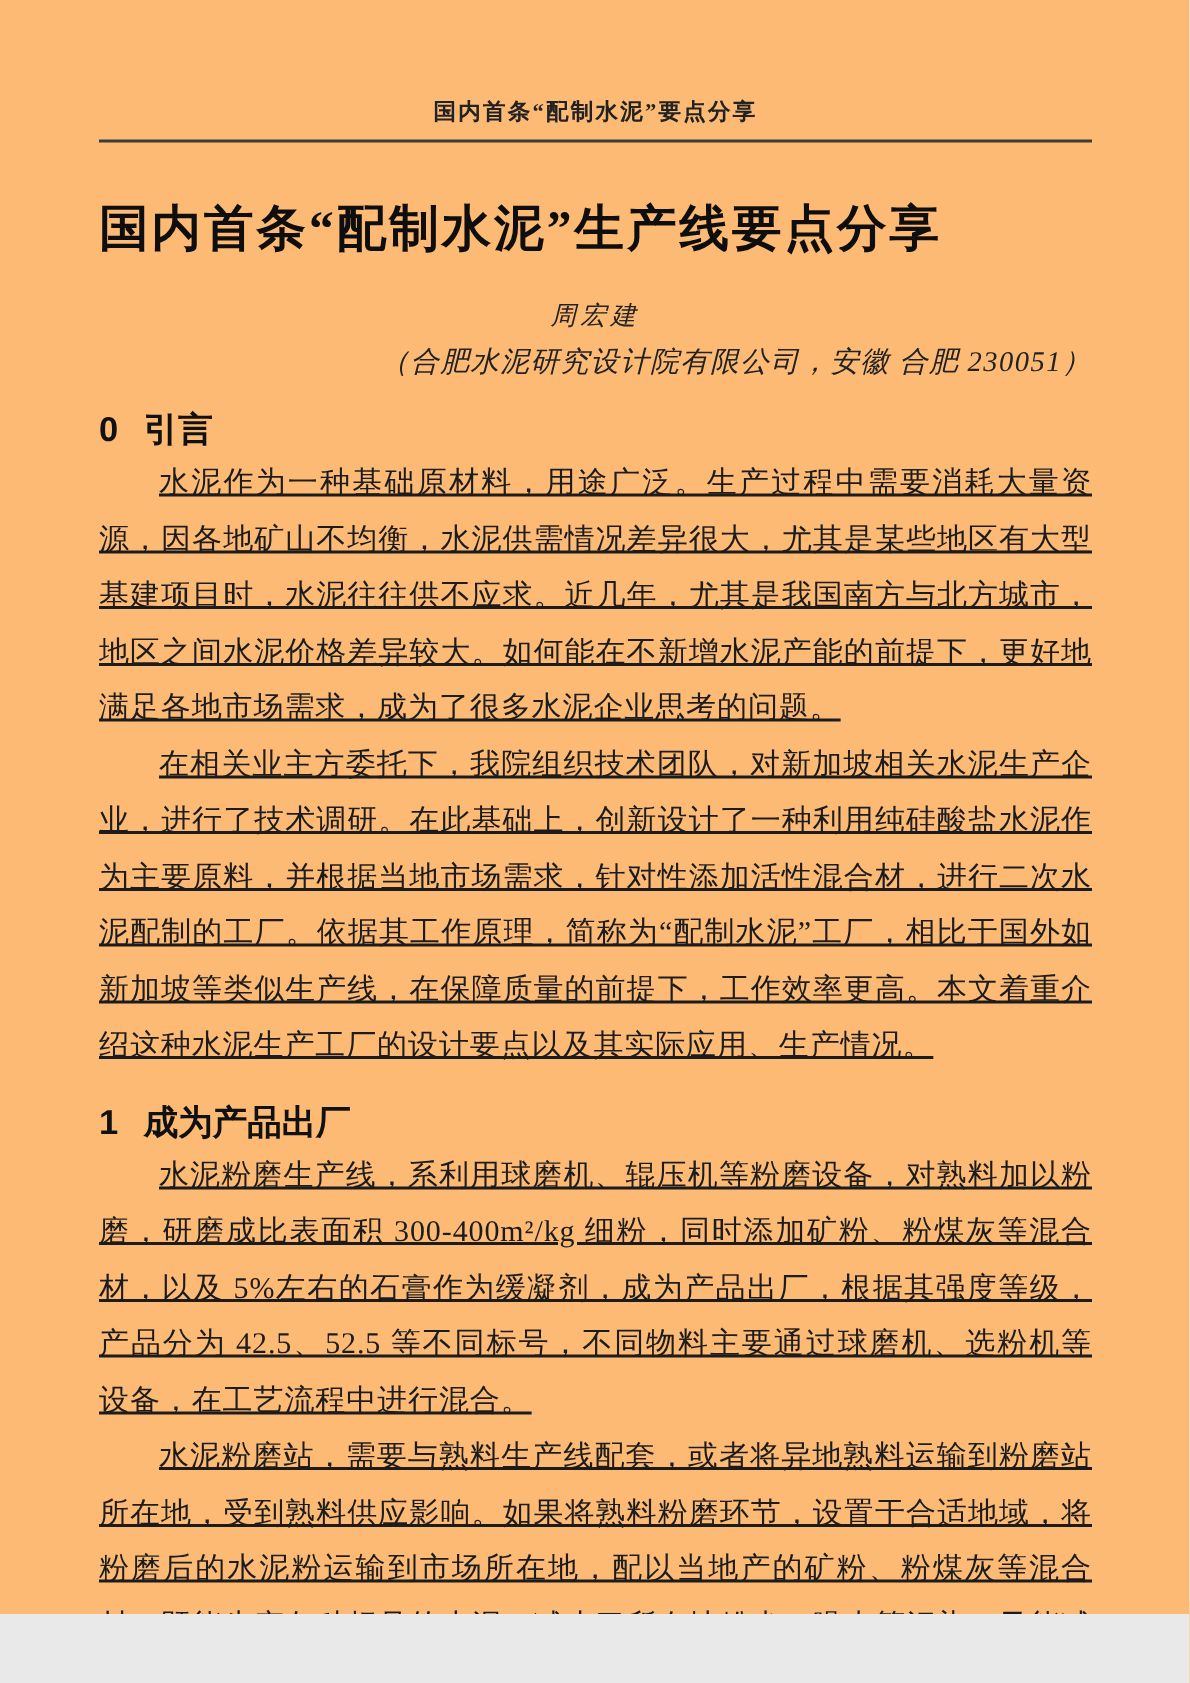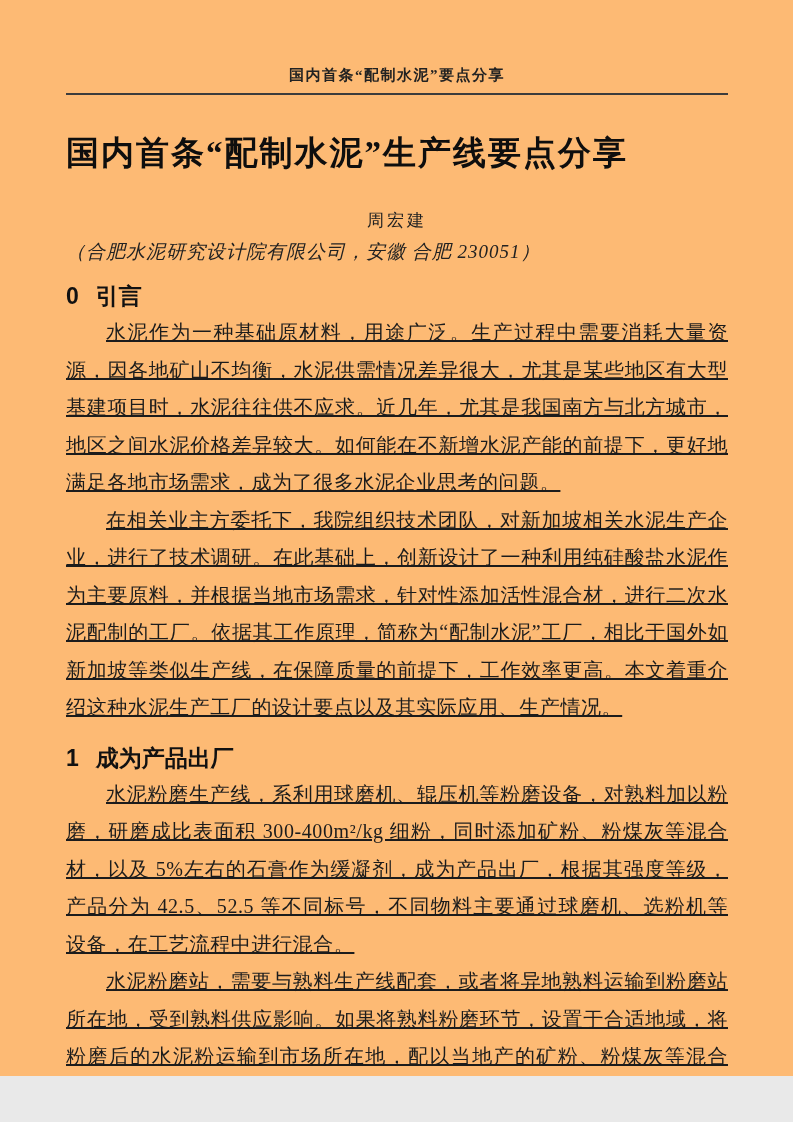--- a/index.html
+++ b/index.html
@@ -34,30 +34,31 @@
   .title {
     margin: 34px 0 0 0;
     text-align: left;
     font-size: 33px;
     font-weight: bold;
     line-height: 48px;
     letter-spacing: 2px;
     color: #0e0e0e;
   }
   .author {
-    margin-top: 32px;
+    margin-top: 22px;
     text-align: center;
     font-size: 17px;
+    font-style: italic;
     line-height: 24px;
     letter-spacing: 3px;
     color: #222;
   }
   .affiliation {
     margin-top: 5px;
-    text-align: left;
+    text-align: right;
     font-size: 19px;
     font-style: italic;
     line-height: 27px;
     letter-spacing: 1px;
     color: #222;
   }
   
   .sec-heading {
     margin: 17px 0 4px 0;
     font-family: "Liberation Sans", "DejaVu Sans", sans-serif;

